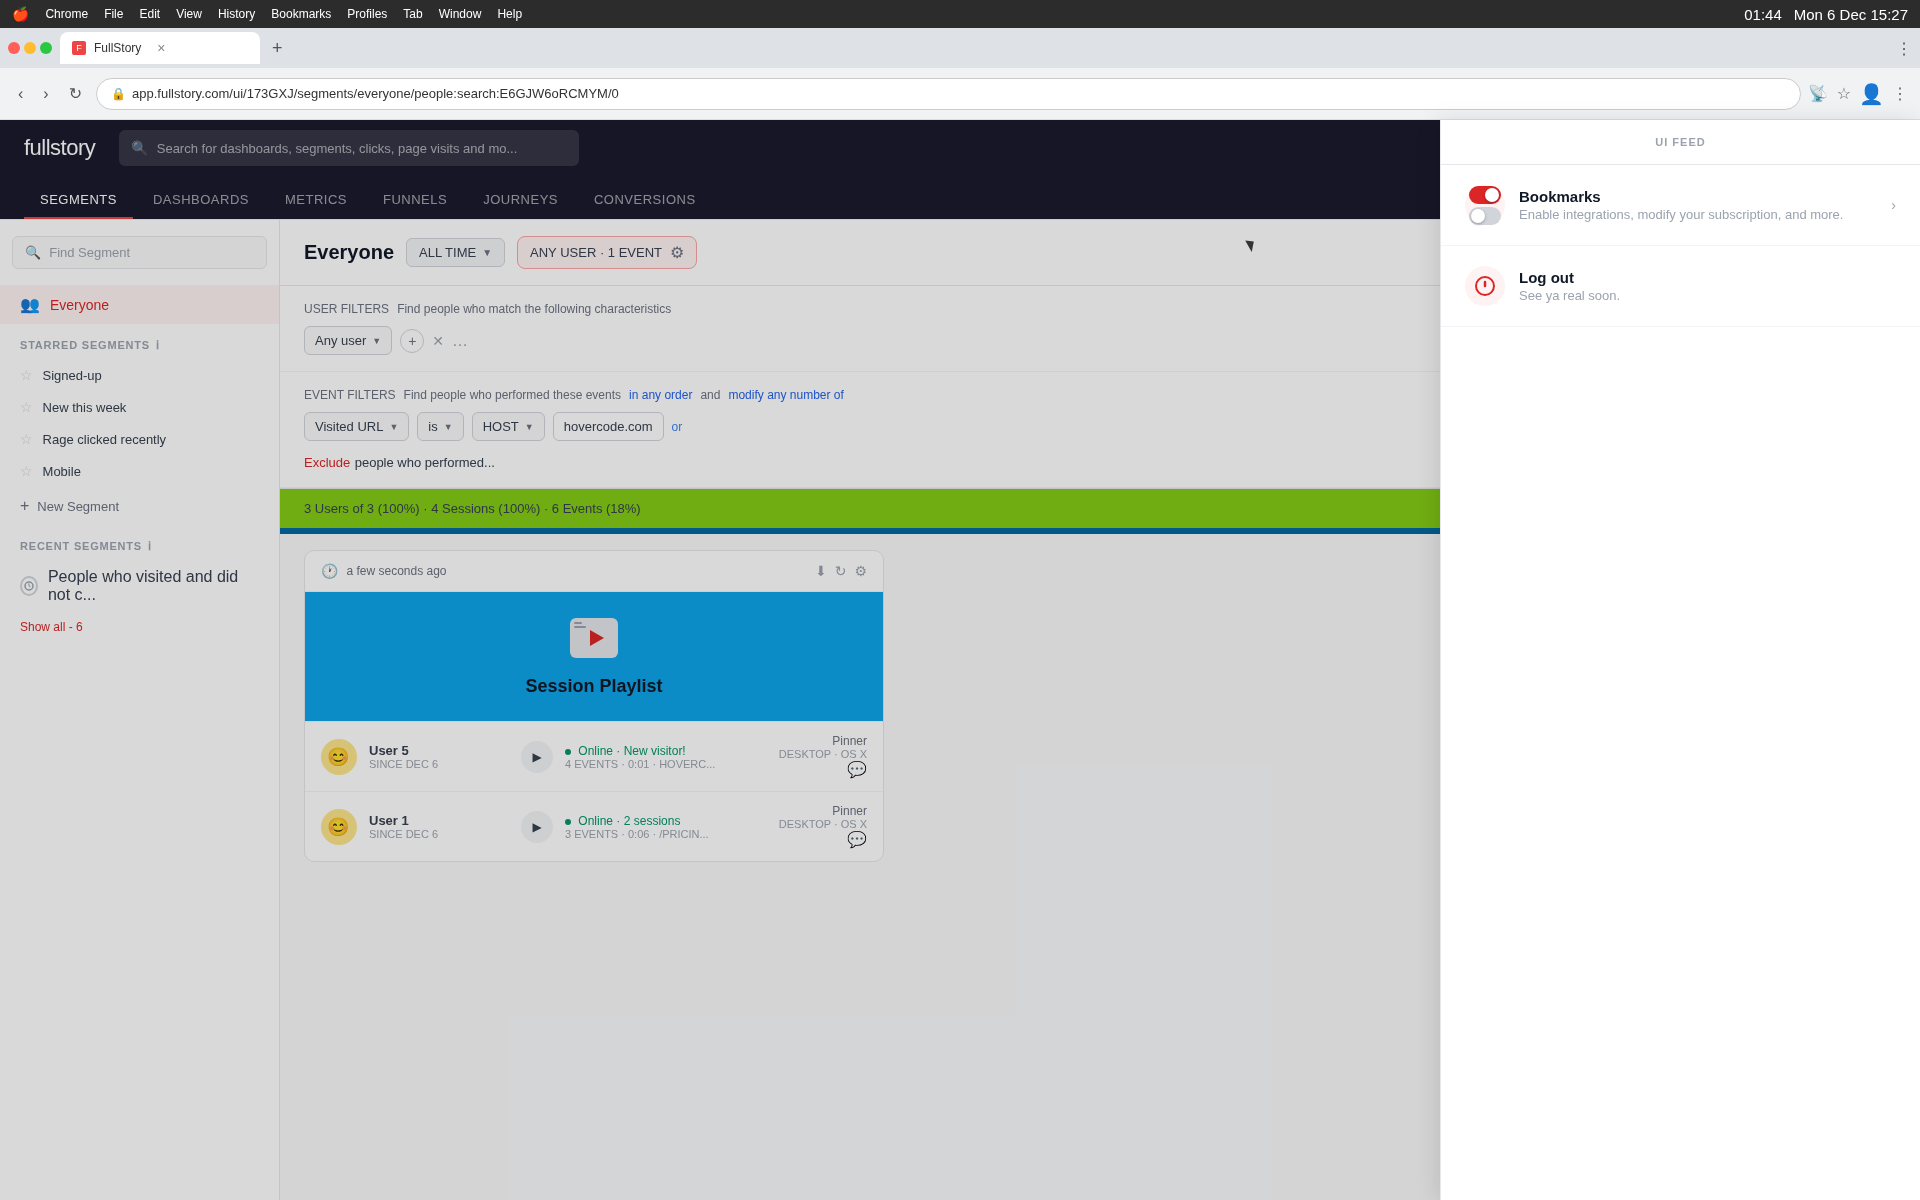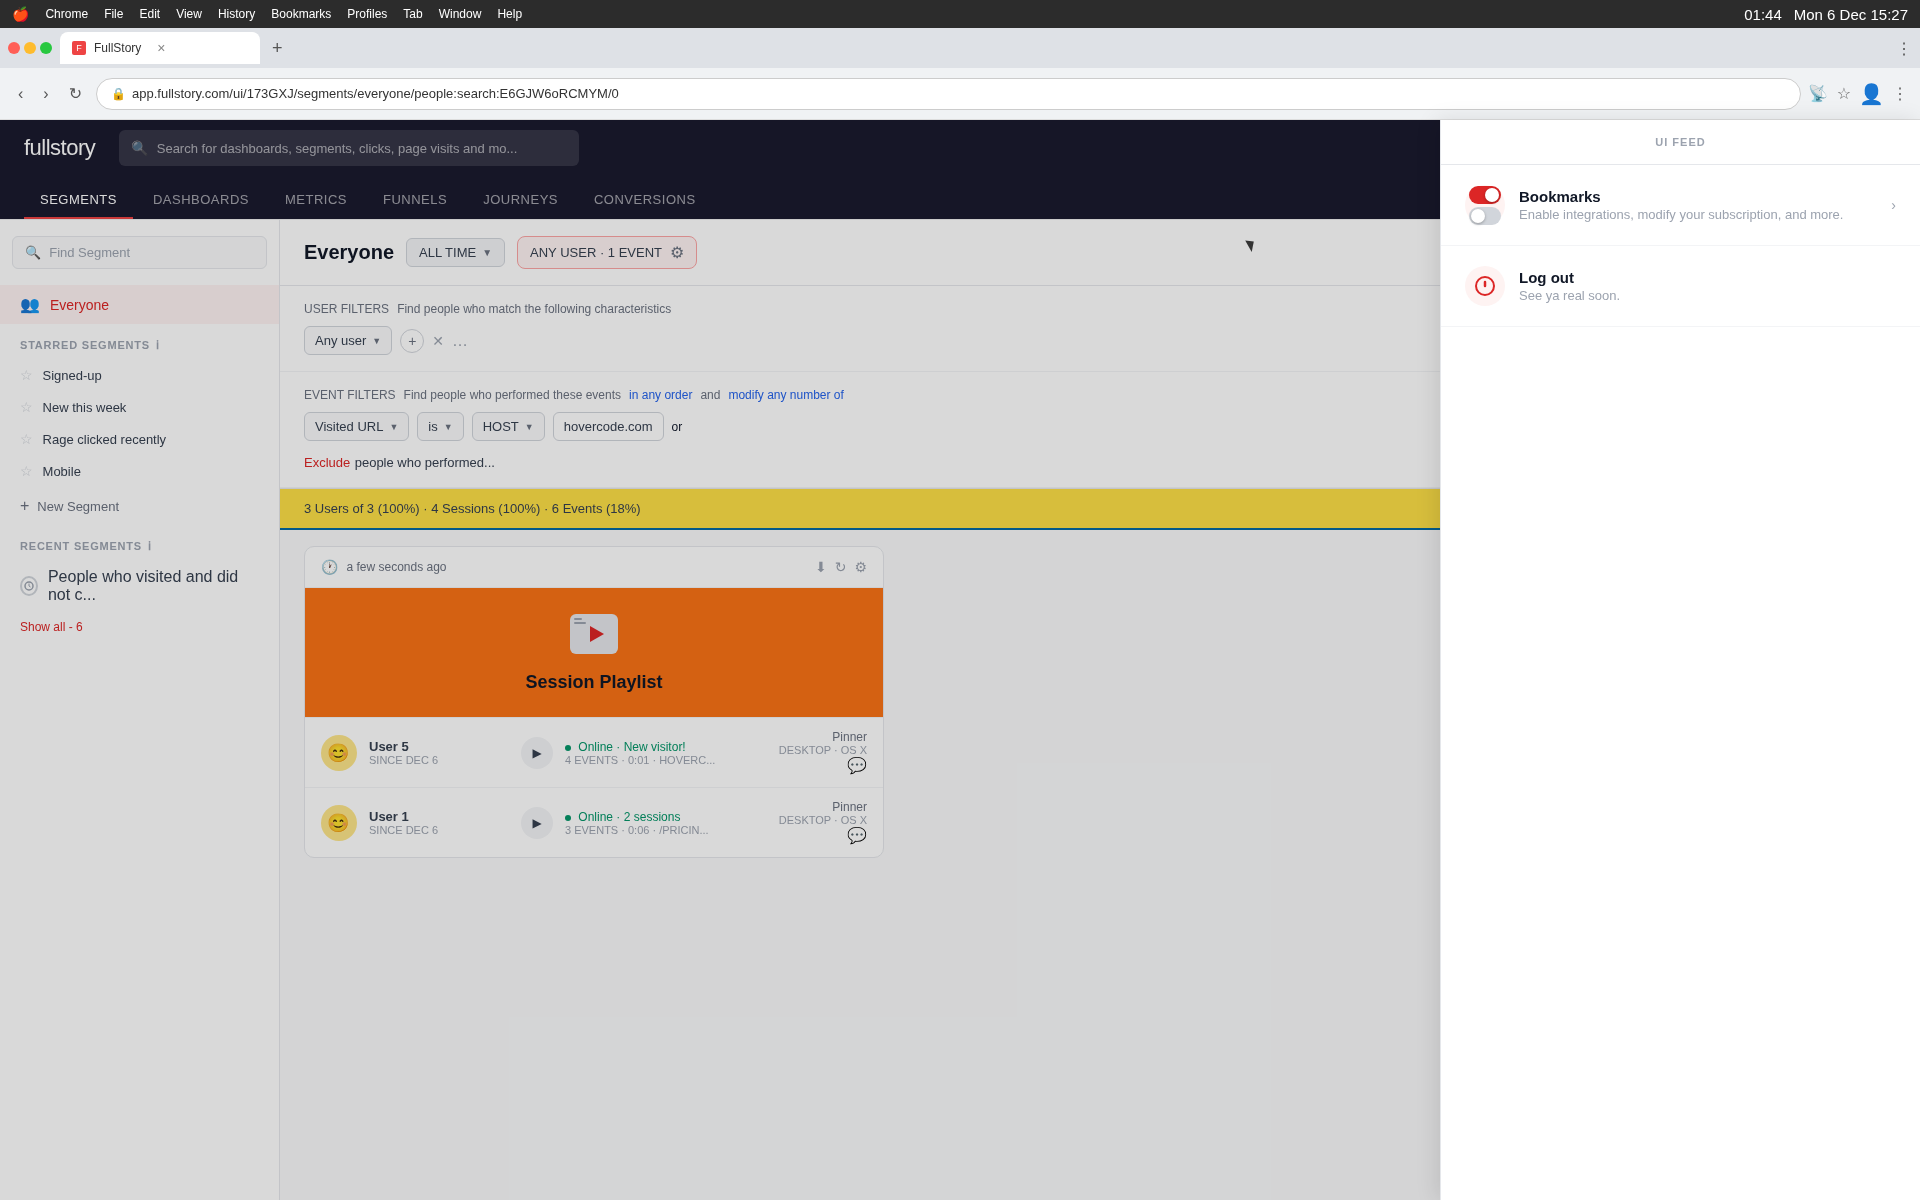--- a/index.html
+++ b/index.html
@@ -146,46 +146,46 @@
       font-size: 13px; color: #374151; cursor: pointer;
     }
     .filter-select-arrow { font-size: 9px; color: #6b7280; }
     .filter-add { width: 24px; height: 24px; border: 1px solid #d1d5db; border-radius: 50%; display: flex; align-items: center; justify-content: center; color: #6b7280; font-size: 14px; cursor: pointer; }
     .filter-remove { color: #9ca3af; font-size: 14px; cursor: pointer; }
     .filter-more { color: #9ca3af; font-size: 16px; cursor: pointer; }
     .filter-input {
       padding: 6px 10px; background: #fff; border: 1px solid #d1d5db;
       border-radius: 6px; font-size: 13px; color: #374151;
     }
-    .filter-or { font-size: 12px; color: #0f172a; }
+    .filter-or { font-size: 12px; color: #3b82f6; }
     .exclude-link { color: #dc2626; font-size: 13px; cursor: pointer; text-decoration: none; }
 
     
     .stats-bar {
-      padding: 12px 24px; background: #fde047; border-bottom: 2px solid #0369a1;
+      padding: 12px 24px; background: #84cc16; border-bottom: 6px solid #0369a1;
       font-size: 13px; color: #374151; display: flex; align-items: center; gap: 8px;
     }
 
     
     .session-list { padding: 16px 24px; flex: 1; overflow-y: auto; }
     .session-card {
       background: #fff; border: 1px solid #e5e7eb; border-radius: 10px;
       overflow: hidden; max-width: 580px;
     }
     .session-card-header {
       padding: 12px 16px; border-bottom: 1px solid #f3f4f6;
       display: flex; align-items: center; gap: 8px;
     }
     .session-time-icon { font-size: 14px; color: #9ca3af; }
     .session-time-text { font-size: 12px; color: #6b7280; }
     .session-card-actions { margin-left: auto; display: flex; gap: 8px; }
     .session-action-btn { font-size: 14px; color: #9ca3af; cursor: pointer; }
 
     .session-playlist-hero {
-      padding: 24px; display: flex; flex-direction: column; align-items: center; gap: 12px; background: #f97316;
+      padding: 24px; display: flex; flex-direction: column; align-items: center; gap: 12px; background: #0ea5e9;
     }
     .playlist-icon { position: relative; }
     .playlist-title { font-size: 18px; font-weight: 600; color: #111827; }
 
     .session-user-row {
       display: flex; align-items: center; padding: 12px 16px;
       border-top: 1px solid #f3f4f6; gap: 12px;
     }
     .user-avatar { width: 36px; height: 36px; border-radius: 50%; background: #fde68a; display: flex; align-items: center; justify-content: center; font-size: 18px; }
     .user-info { flex: 0 0 140px; }

